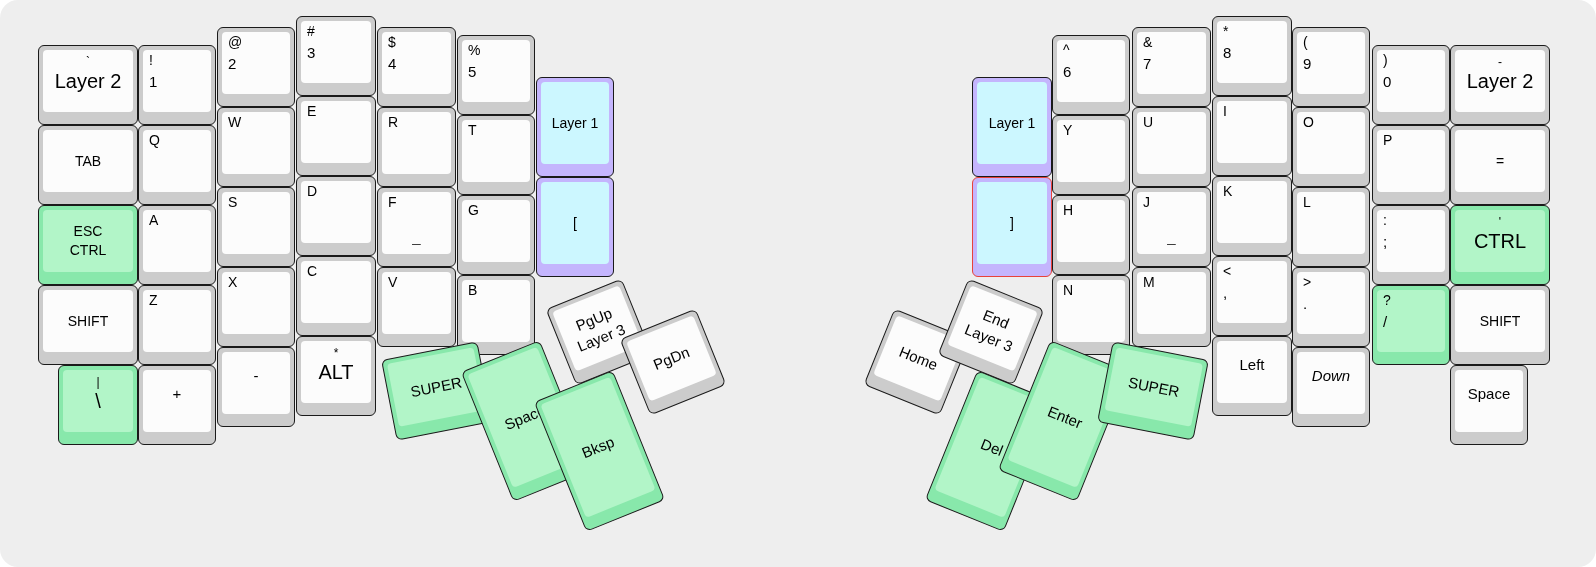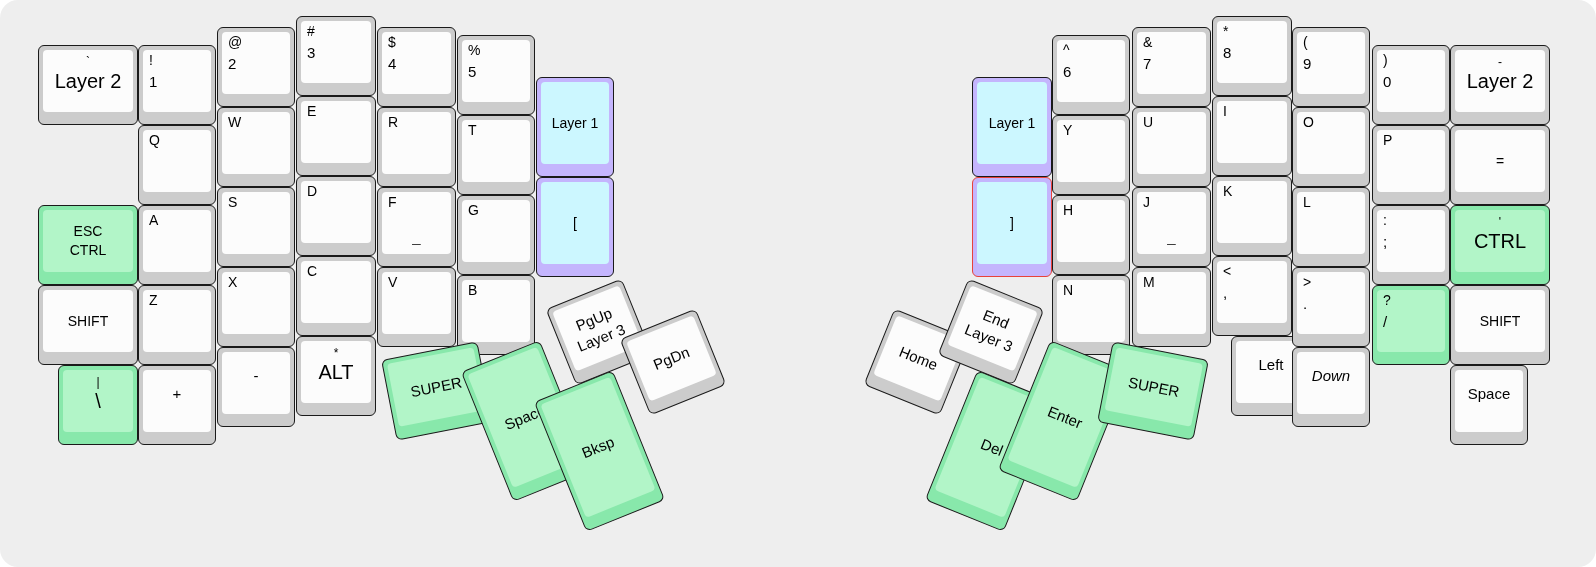--- a/index.html
+++ b/index.html
@@ -86,20 +86,25 @@
 <div id="board">
 
   <div class="half">
 
     <div class="key" style="left:38px;top:45px;width:100px;height:80px;">
       <div class="cap">
         <span class="lg ctop">`</span>
         <span class="lg cbot">Layer 2</span>
       </div>
     </div>
+    <div class="key" style="left:38px;top:125px;width:100px;height:80px;">
+      <div class="cap">
+        <span class="lg ctr">TAB</span>
+      </div>
+    </div>
     <div class="key green" style="left:38px;top:205px;width:100px;height:80px;">
       <div class="cap">
         <span class="lg ctr2">ESC
 CTRL</span>
       </div>
     </div>
     <div class="key" style="left:38px;top:285px;width:100px;height:80px;">
       <div class="cap">
         <span class="lg ctr">SHIFT</span>
       </div>
@@ -350,21 +355,21 @@
       <div class="cap">
         <span class="lg tl">K</span>
       </div>
     </div>
     <div class="key" style="left:1212px;top:256px;width:80px;height:80px;">
       <div class="cap">
         <span class="lg tl">&lt;</span>
         <span class="lg bl">,</span>
       </div>
     </div>
-    <div class="key" style="left:1212px;top:336px;width:80px;height:80px;margin-left:19px;">
+    <div class="key" style="left:1212px;top:336px;width:80px;height:80px;">
       <div class="cap">
         <span class="lg conly">Left</span>
       </div>
     </div>
 
     <div class="key" style="left:1292px;top:27px;width:78px;height:80px;">
       <div class="cap">
         <span class="lg tl">(</span>
         <span class="lg bl">9</span>
       </div>

